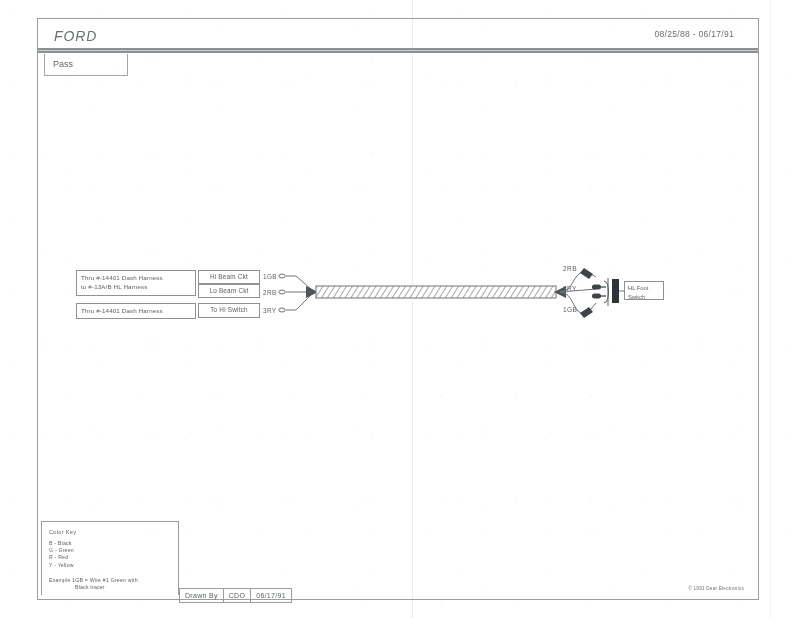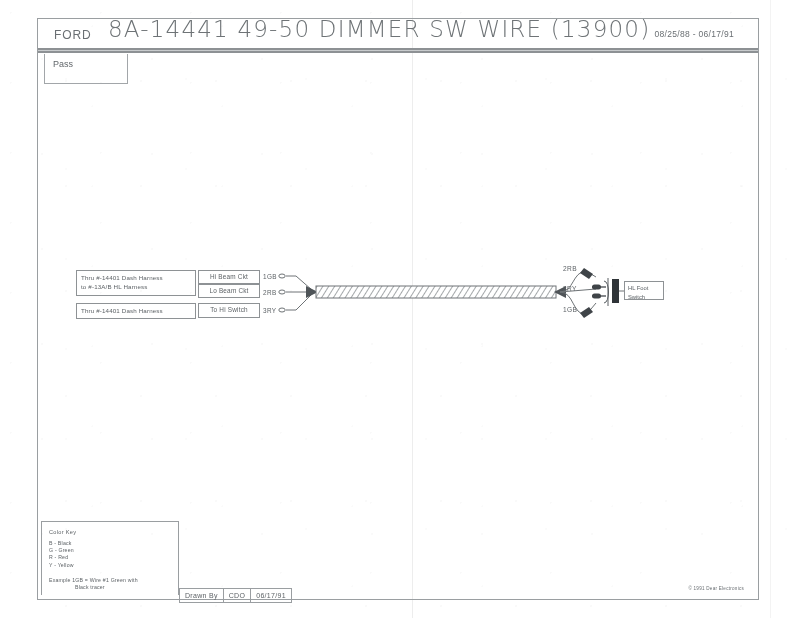--- a/index.html
+++ b/index.html
@@ -58,23 +58,24 @@
     left: 38px;
     top: 19px;
     width: 720px;
     height: 30px;
     box-sizing: border-box;
   }
   #title-make {
     position: absolute;
     left: 16px;
     top: 9px;
-    font-size: 12px;
+    font-size: 14px;
     letter-spacing: .9px;
     color: #6a6f73;
+    font-style: italic;
   }
   #title-main {
     position: absolute;
     left: 70px;
     top: -3px;
     font-size: 23px;
     letter-spacing: 1.2px;
     color: #6e7376;
     font-family: "DejaVu Sans", sans-serif;
     font-weight: 300;
@@ -101,21 +102,21 @@
       #c8cbcd 1.5px 3px,
       #8d9194 3px 5px);
   }
 
   
   #pass-tab {
     position: absolute;
     left: 44px;
     top: 54px;
     width: 84px;
-    height: 30px;
+    height: 22px;
     border: 1px solid #a2a6a9;
     border-top: none;
     box-sizing: border-box;
   }
   #pass-tab span {
     position: absolute;
     left: 8px;
     top: 5px;
     font-size: 9px;
     color: #62676b;
@@ -276,21 +277,20 @@
 <body>
 
 <div id="scan-noise"></div>
 <div class="fold" style="left:412px;"></div>
 <div class="fold" style="left:770px; background:rgba(140,140,140,.10);"></div>
 
 <div id="frame"></div>
 
 <div id="titlebar">
   <div id="title-make">FORD</div>
-  <div id="title-main">8A-14441  49-50 DIMMER SW WIRE  (13900)</div>
   <div id="title-dates">08/25/88 - 06/17/91</div>
 </div>
 <div id="title-rule"></div>
 
 <div id="pass-tab">
   <span>Pass</span>
 </div>
 
 <svg id="schematic" viewBox="0 0 800 618" xmlns="http://www.w3.org/2000/svg">
 

